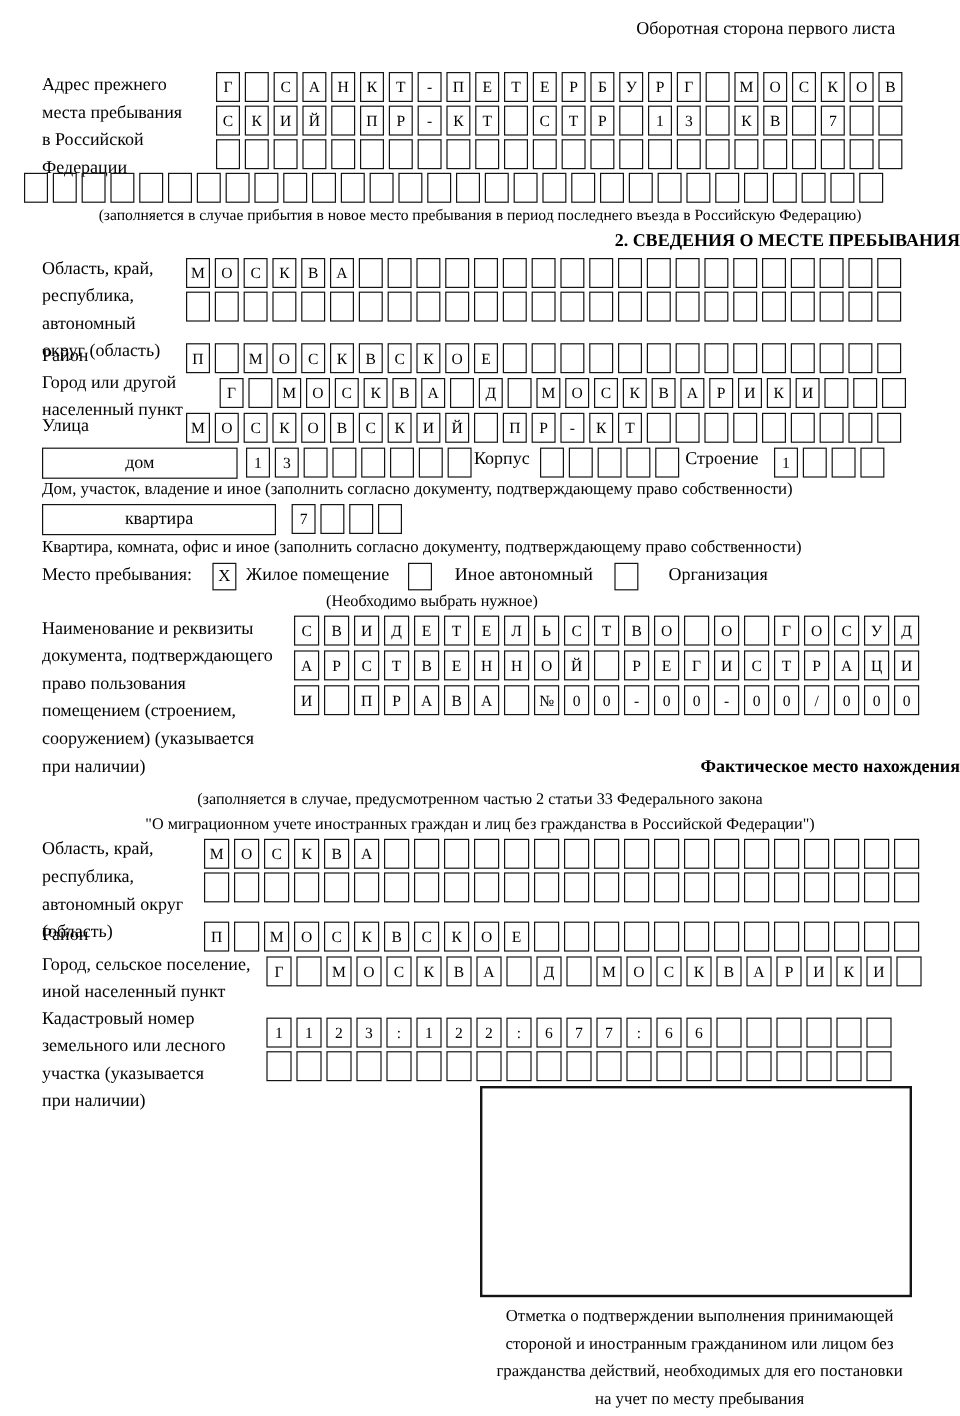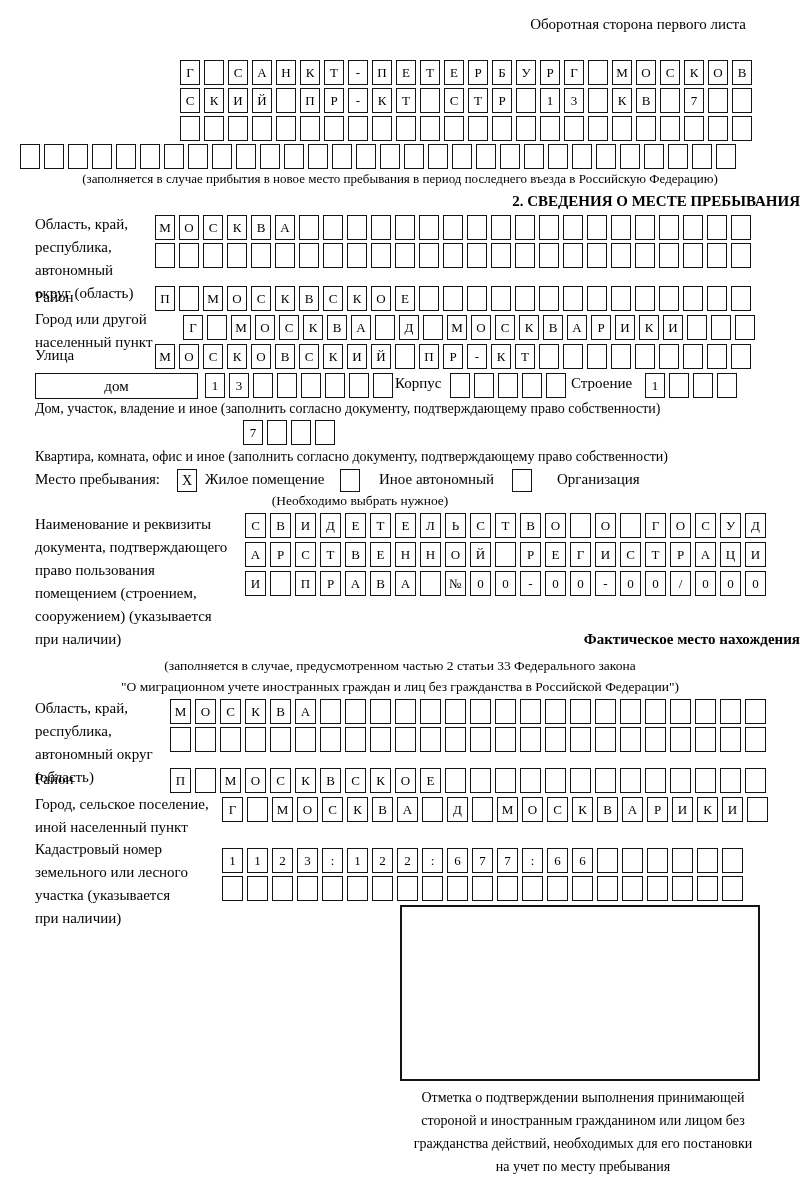--- a/index.html
+++ b/index.html
@@ -30,20 +30,24 @@
   }
   .bigbox { border:2px solid #141414; background:#fff; }
 </style>
 </head>
 <body>
 
 <div class="page">
 
   <div class="abs" style="top:16px;left:400px;width:346px;text-align:right;font-size:15px">Оборотная сторона первого листа</div>
 
+  <div class="abs label" style="top:60px;left:35px">Адрес прежнего
+места пребывания
+в Российской
+Федерации</div>
   <div class="abs grid" style="top:60px;left:180px">
       <span class="cell">Г</span>
       <span class="cell"></span>
       <span class="cell">С</span>
       <span class="cell">А</span>
       <span class="cell">Н</span>
       <span class="cell">К</span>
       <span class="cell">Т</span>
       <span class="cell">-</span>
       <span class="cell">П</span>
@@ -318,20 +322,21 @@
     </div>
   <div class="abs small-label" style="top:375px;left:571px">Строение</div>
   <div class="abs grid" style="top:373px;left:645px">
       <span class="cell">1</span>
       <span class="cell"></span>
       <span class="cell"></span>
       <span class="cell"></span>
     </div>
   <div class="abs inline-note" style="top:401px;left:35px">Дом, участок, владение и иное (заполнить согласно документу, подтверждающему право собственности)</div>
 
+  <div class="abs fieldbox" style="top:420px;left:35px;width:195px">квартира</div>
   <div class="abs grid" style="top:420px;left:243px">
       <span class="cell">7</span>
       <span class="cell"></span>
       <span class="cell"></span>
       <span class="cell"></span>
     </div>
   <div class="abs inline-note" style="top:449px;left:35px">Квартира, комната, офис и иное (заполнить согласно документу, подтверждающему право собственности)</div>
 
   <div class="abs small-label" style="top:471px;left:35px">Место пребывания:</div>
   <span class="abs checkbox" style="top:469px;left:177px">X</span>

